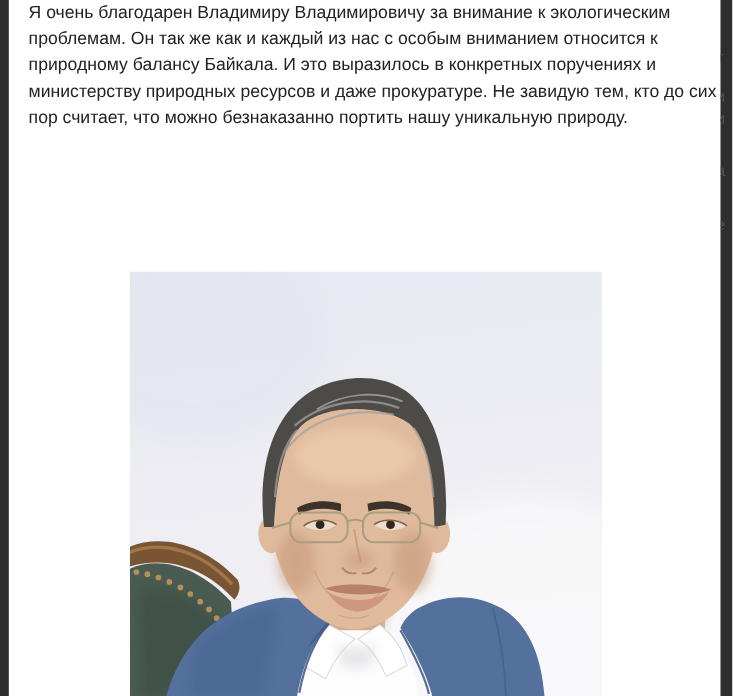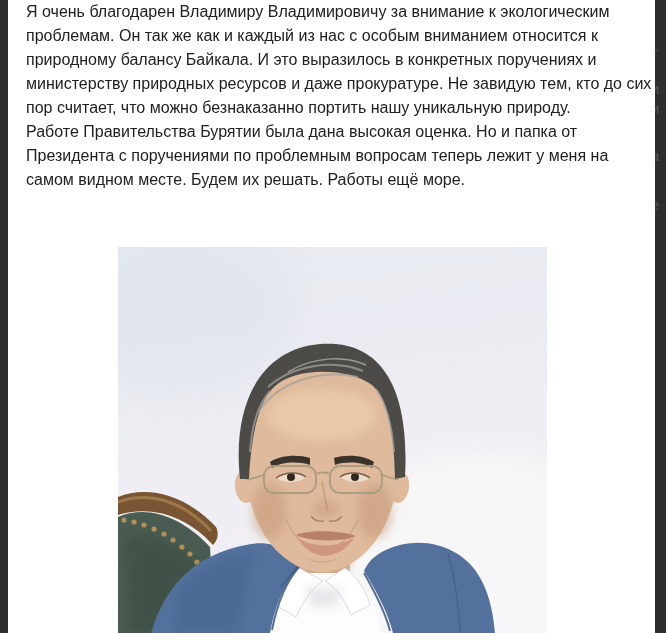--- a/index.html
+++ b/index.html
@@ -68,21 +68,20 @@
 <body>
 
 <div class="stage">
 
   <div class="dim-strip left"></div>
 
   <div class="post-panel">
 
     <div class="post-text">
       <p>Я очень благодарен Владимиру Владимировичу за внимание к экологическим проблемам. Он так же как и каждый из нас с особым вниманием относится к природному балансу Байкала. И это выразилось в конкретных поручениях и министерству природных ресурсов и даже прокуратуре. Не завидую тем, кто до сих пор считает, что можно безнаказанно портить нашу уникальную природу.</p>
-      <p>Работе Правительства Бурятии была дана высокая оценка. Но и папка от Президента с поручениями по проблемным вопросам теперь лежит у меня на самом видном месте. Будем их решать. Работы ещё море.</p>
     </div>
 
     <div class="photo">
       <svg viewBox="0 0 429 386" xmlns="http://www.w3.org/2000/svg">
         <defs>
           <linearGradient id="bgGrad" x1="0" y1="0" x2="0.15" y2="1">
             <stop offset="0" class="st-bg1"></stop>
             <stop offset="1" class="st-bg2"></stop>
           </linearGradient>
           <filter id="soft" x="-40%" y="-40%" width="180%" height="180%">

